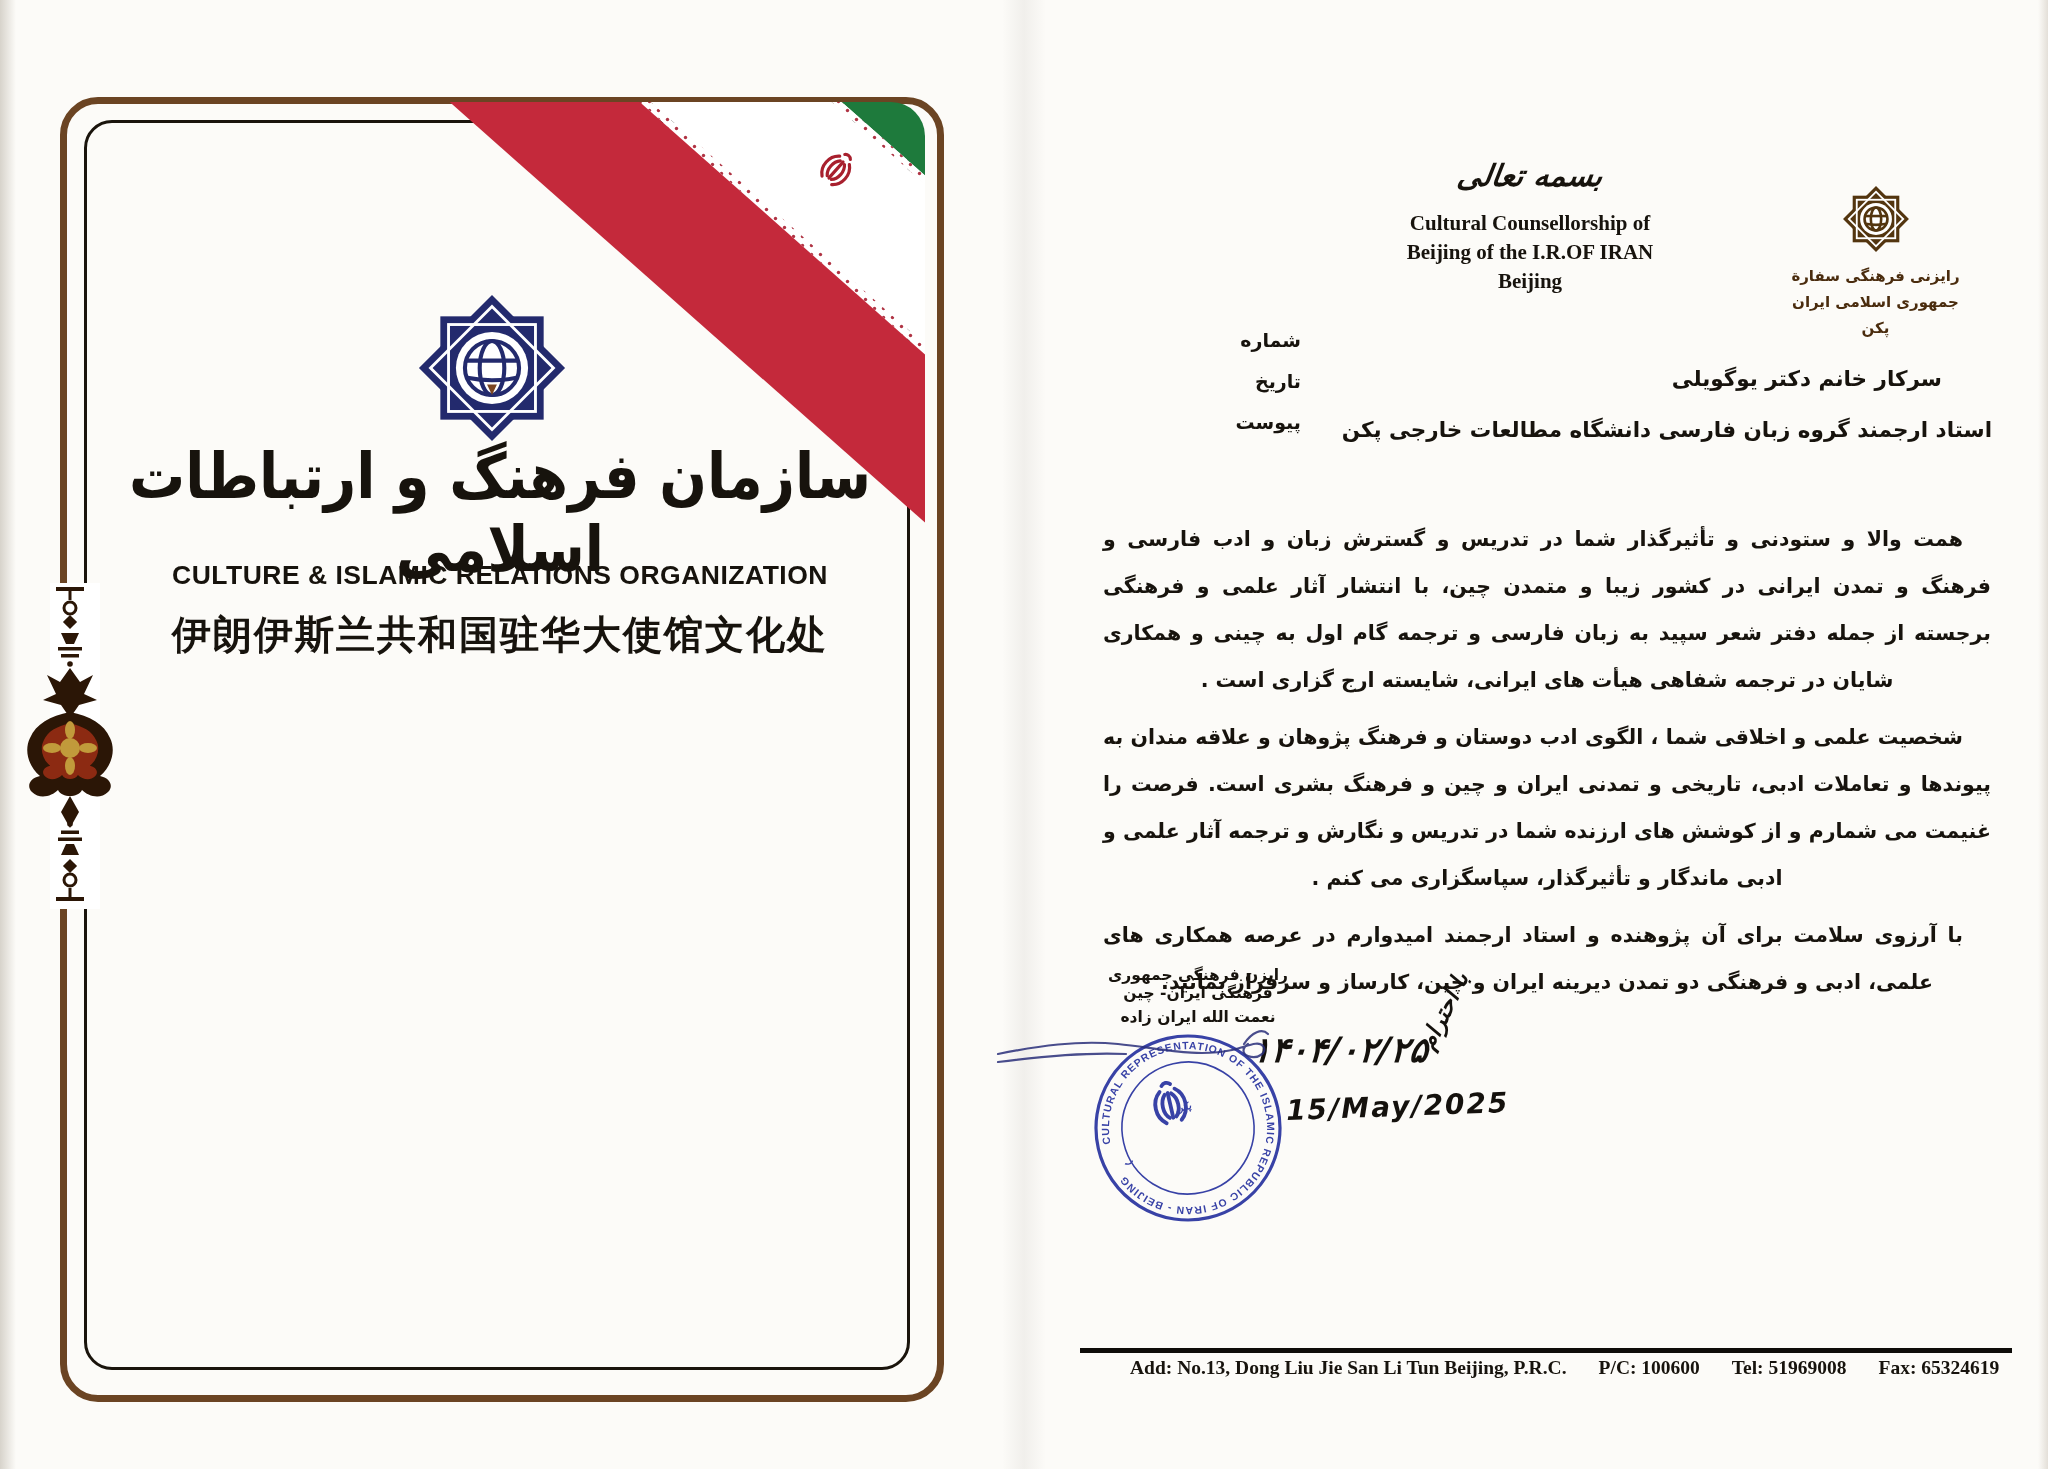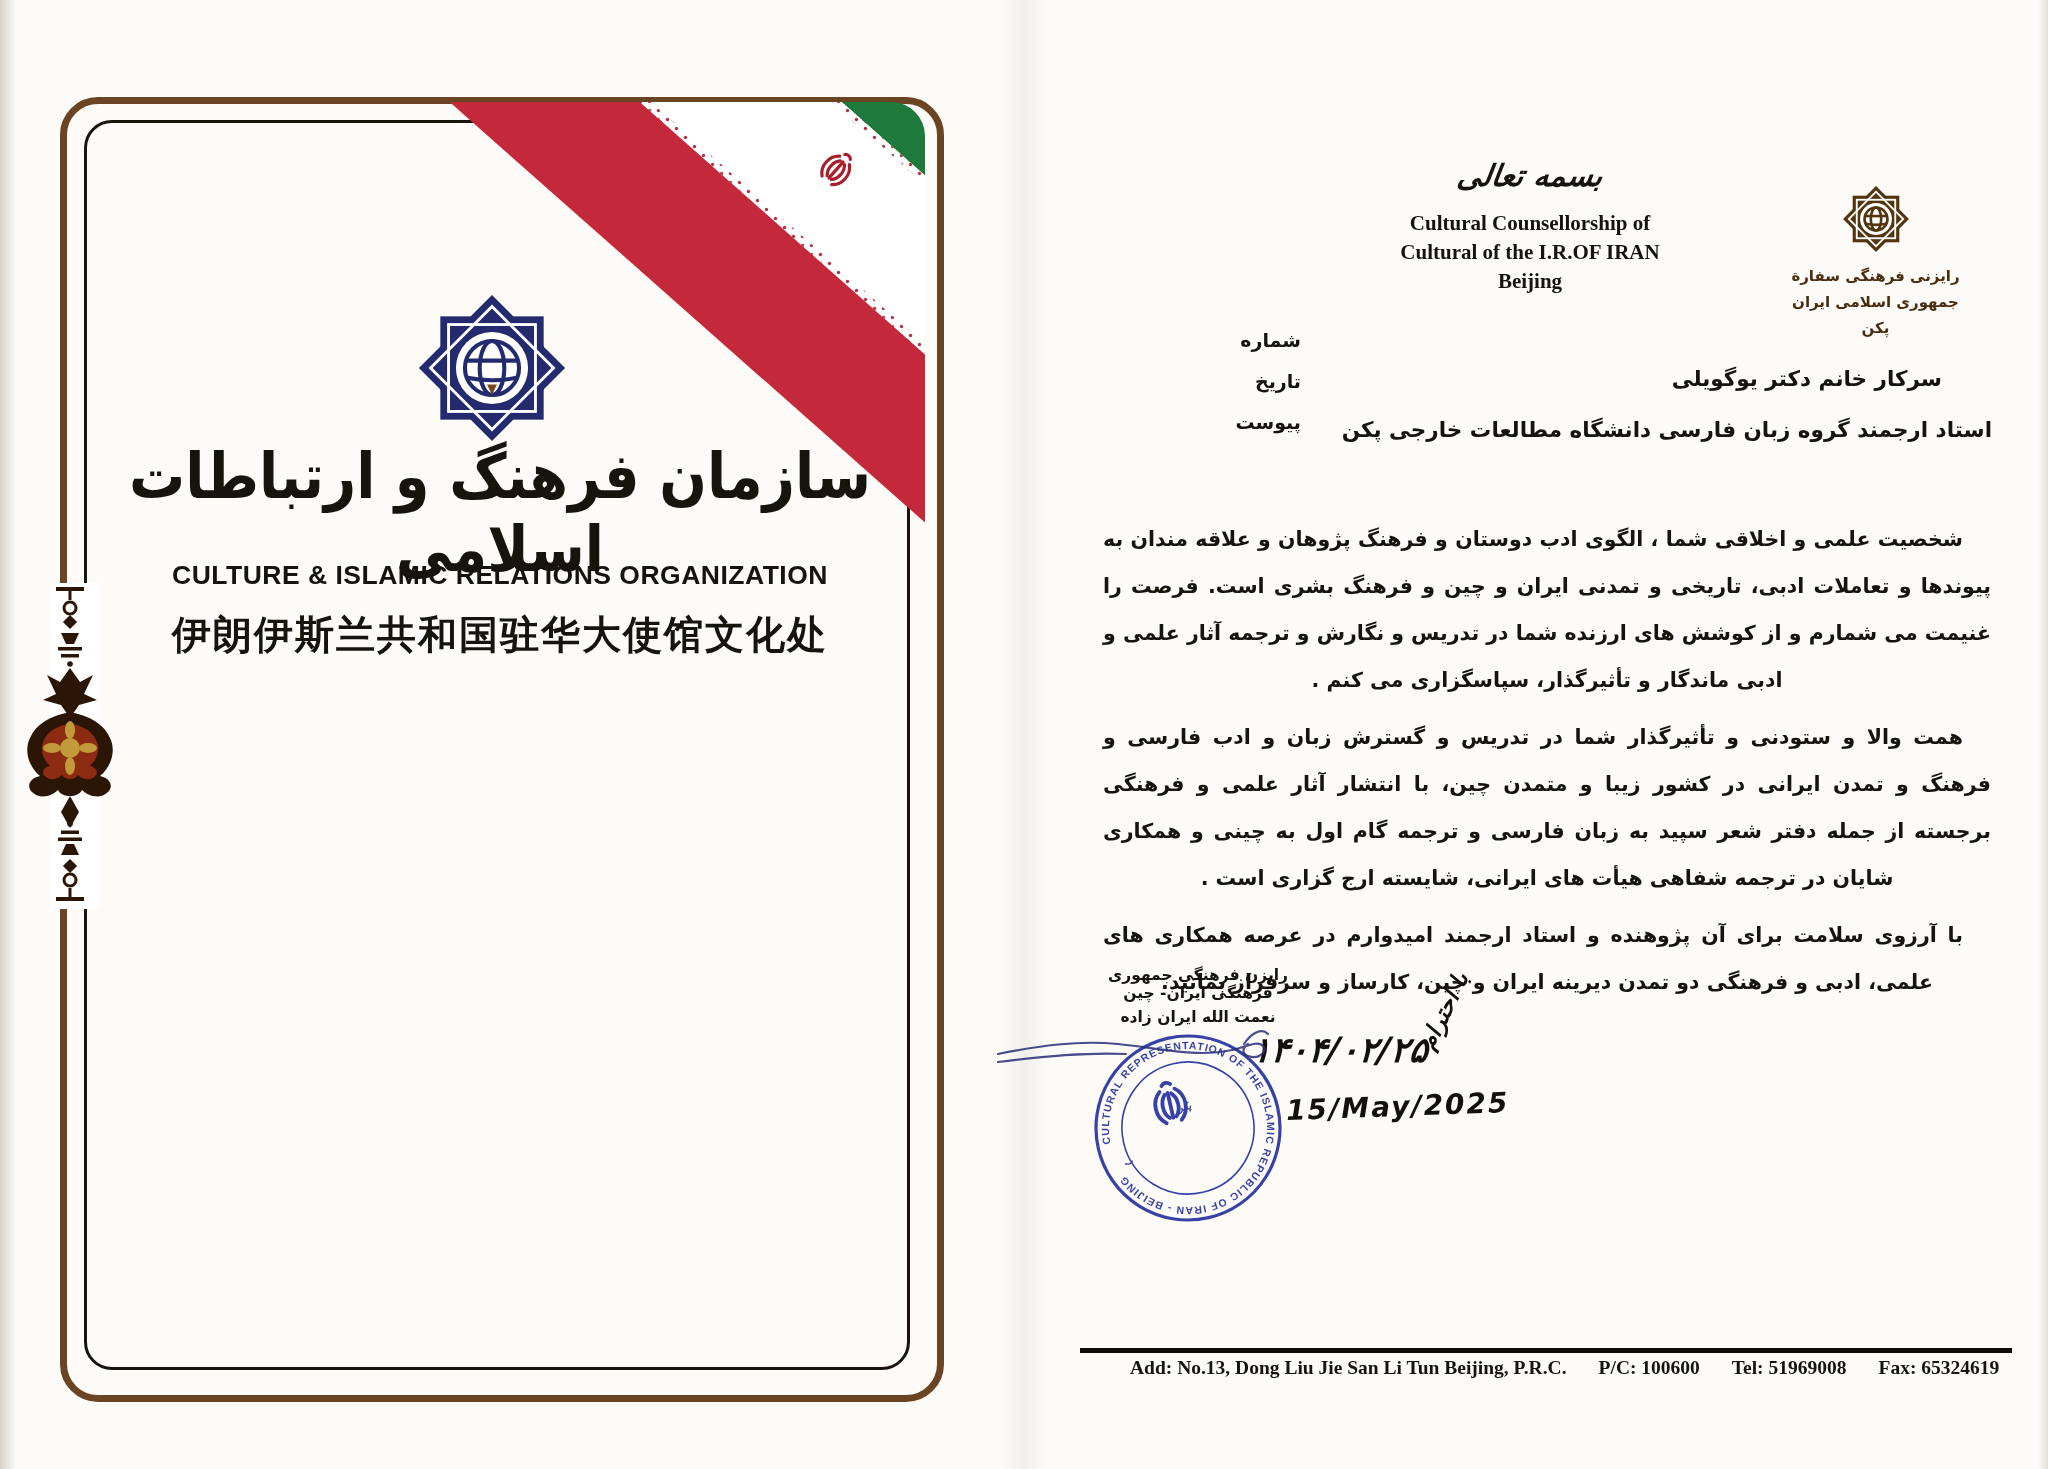--- a/index.html
+++ b/index.html
@@ -168,21 +168,21 @@
     </div>
     <div class="field-row">
       <div class="field-line"></div>
       <div class="field-label">پیوست</div>
     </div>
   </div>
 
   <div class="abs center-head">
     <div class="bismillah">بسمه تعالی</div>
     <div class="ch-en">Cultural Counsellorship of</div>
-    <div class="ch-en">Cultural of the I.R.OF IRAN</div>
+    <div class="ch-en">Beijing of the I.R.OF IRAN</div>
     <div class="ch-en">Beijing</div>
   </div>
 
   <div class="abs right-head">
     <svg width="74" height="74" viewBox="-100 -100 200 200">
       <rect x="-63" y="-63" width="126" height="126" fill="#53350f"></rect>
       <rect x="-63" y="-63" width="126" height="126" fill="#53350f" transform="rotate(45)"></rect>
       <rect x="-52" y="-52" width="104" height="104" fill="none" stroke="#ffffff" stroke-width="5"></rect>
       <rect x="-52" y="-52" width="104" height="104" fill="none" stroke="#ffffff" stroke-width="5" transform="rotate(45)"></rect>
       <circle r="43" fill="#ffffff"></circle>
@@ -195,22 +195,22 @@
     </svg>
     <div class="rh-fa">رایزنی فرهنگی سفارة</div>
     <div class="rh-fa">جمهوری اسلامی ایران</div>
     <div class="rh-fa">پکن</div>
   </div>
 
   <div class="abs sal1">سرکار خانم دکتر یوگویلی</div>
   <div class="abs sal2">استاد ارجمند گروه زبان فارسی دانشگاه مطالعات خارجی پکن</div>
 
   <div class="abs letter-body">
+    <p>همت والا و ستودنی و تأثیرگذار شما در تدریس و گسترش زبان و ادب فارسی و فرهنگ و تمدن ایرانی در کشور زیبا و متمدن چین، با انتشار آثار علمی و فرهنگی برجسته از جمله دفتر شعر سپید به زبان فارسی و ترجمه گام اول به چینی و همکاری شایان در ترجمه شفاهی هیأت های ایرانی، شایسته ارج گزاری است .</p>
     <p>شخصیت علمی و اخلاقی شما ، الگوی ادب دوستان و فرهنگ پژوهان و علاقه مندان به پیوندها و تعاملات ادبی، تاریخی و تمدنی ایران و چین و فرهنگ بشری است. فرصت را غنیمت می شمارم و از کوشش های ارزنده شما در تدریس و نگارش و ترجمه آثار علمی و ادبی ماندگار و تأثیرگذار، سپاسگزاری می کنم .</p>
-    <p>همت والا و ستودنی و تأثیرگذار شما در تدریس و گسترش زبان و ادب فارسی و فرهنگ و تمدن ایرانی در کشور زیبا و متمدن چین، با انتشار آثار علمی و فرهنگی برجسته از جمله دفتر شعر سپید به زبان فارسی و ترجمه گام اول به چینی و همکاری شایان در ترجمه شفاهی هیأت های ایرانی، شایسته ارج گزاری است .</p>
     <p>با آرزوی سلامت برای آن پژوهنده و استاد ارجمند امیدوارم در عرصه همکاری های علمی، ادبی و فرهنگی دو تمدن دیرینه ایران و چین، کارساز و سرفراز بمانید.</p>
   </div>
 
   <div class="abs sig-title">رایزن فرهنگی جمهوری فرهنگی ایران- چین</div>
   <div class="abs sig-name">نعمت الله ایران زاده</div>
 
   <div class="abs hand hand-regards">با احترام</div>
   <div class="abs hand hand-date-fa">۱۴۰۴/۰۲/۲۵</div>
   <div class="abs hand hand-date-en">15/May/2025</div>
 

